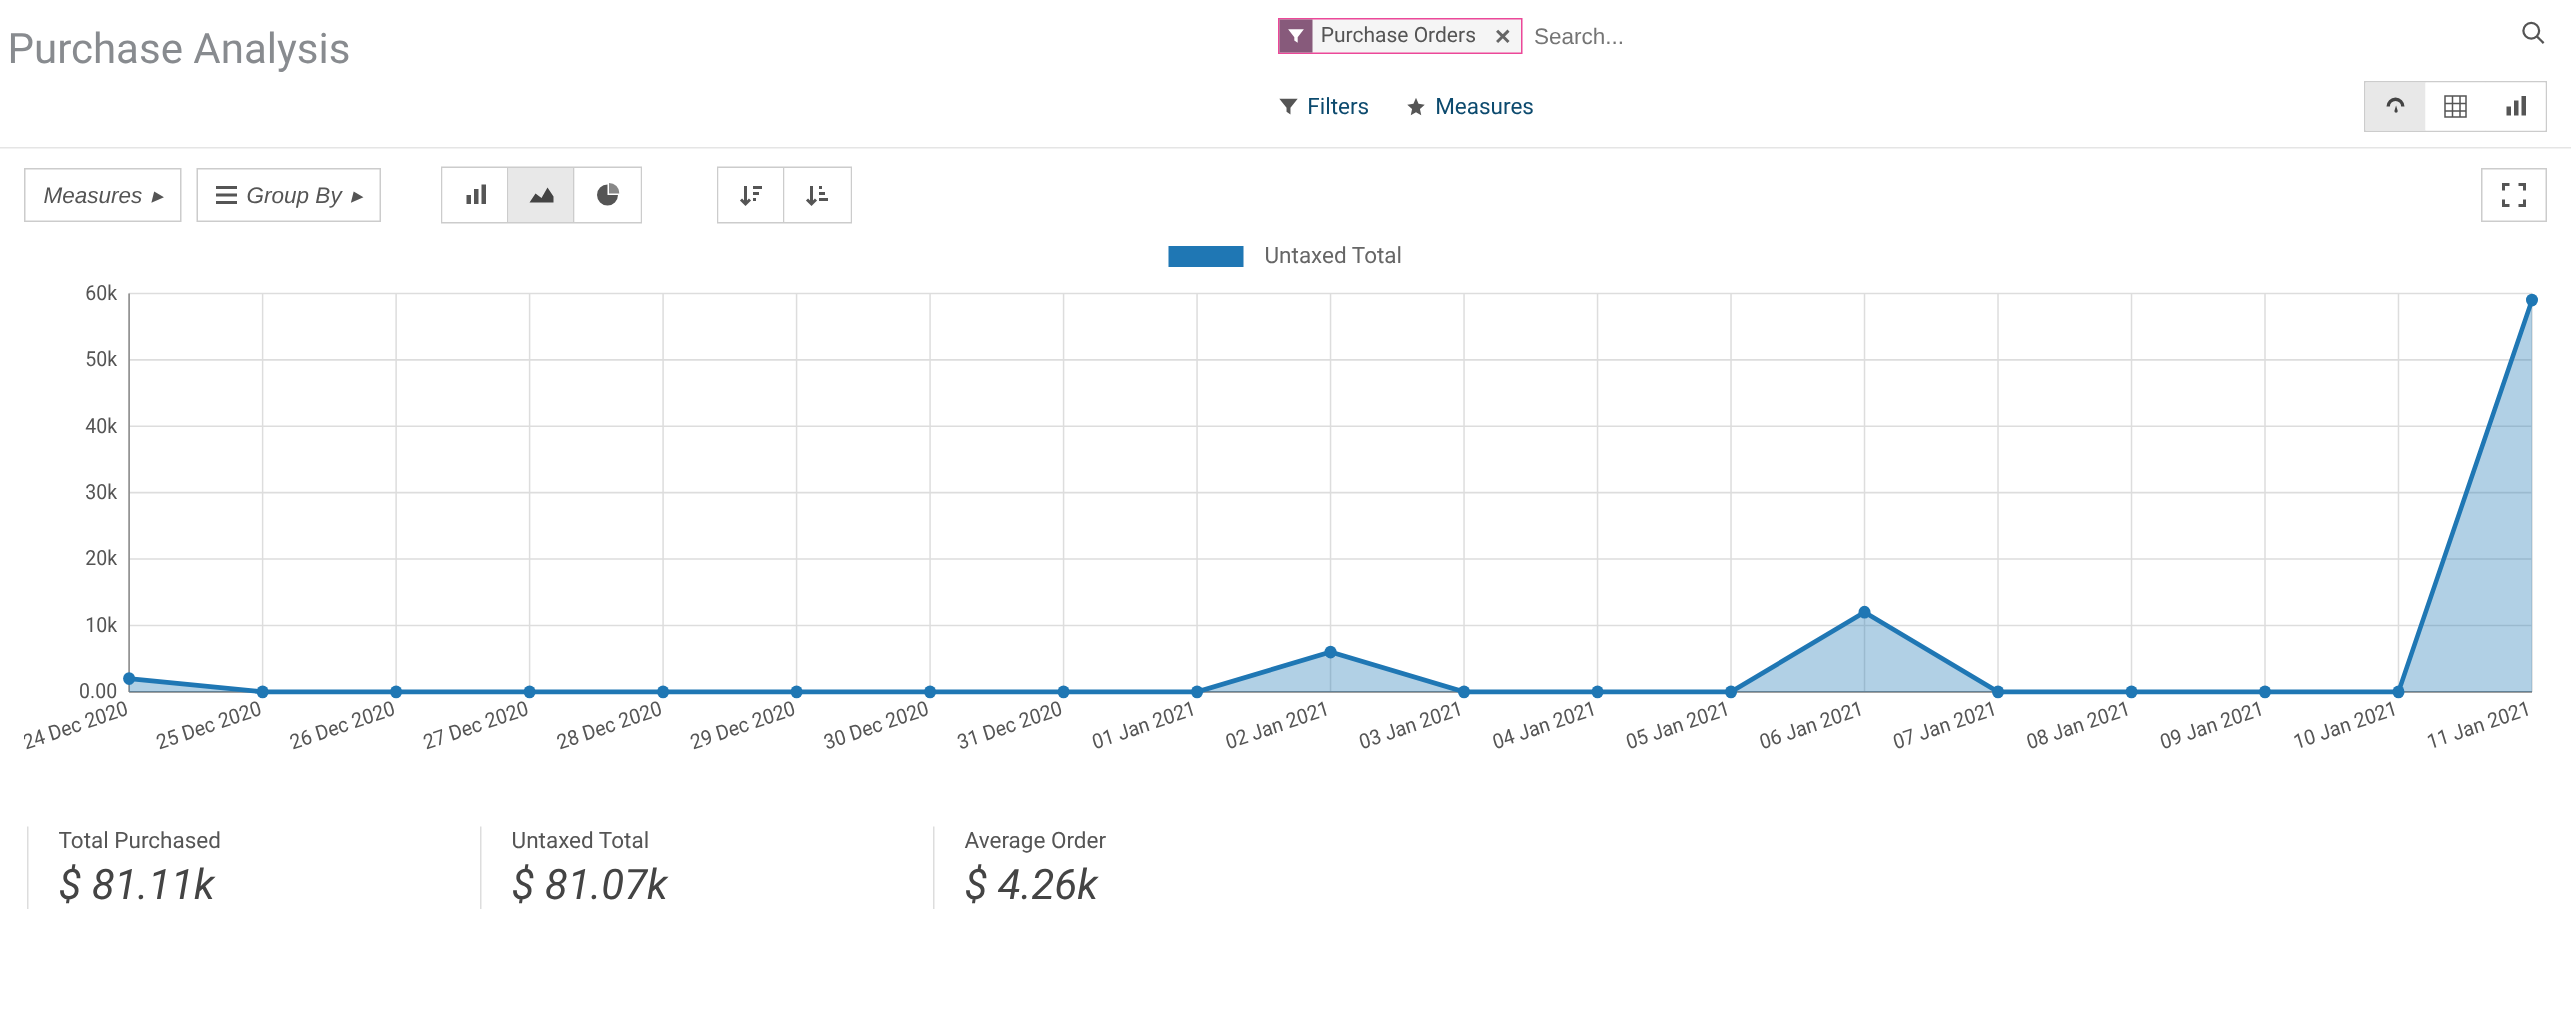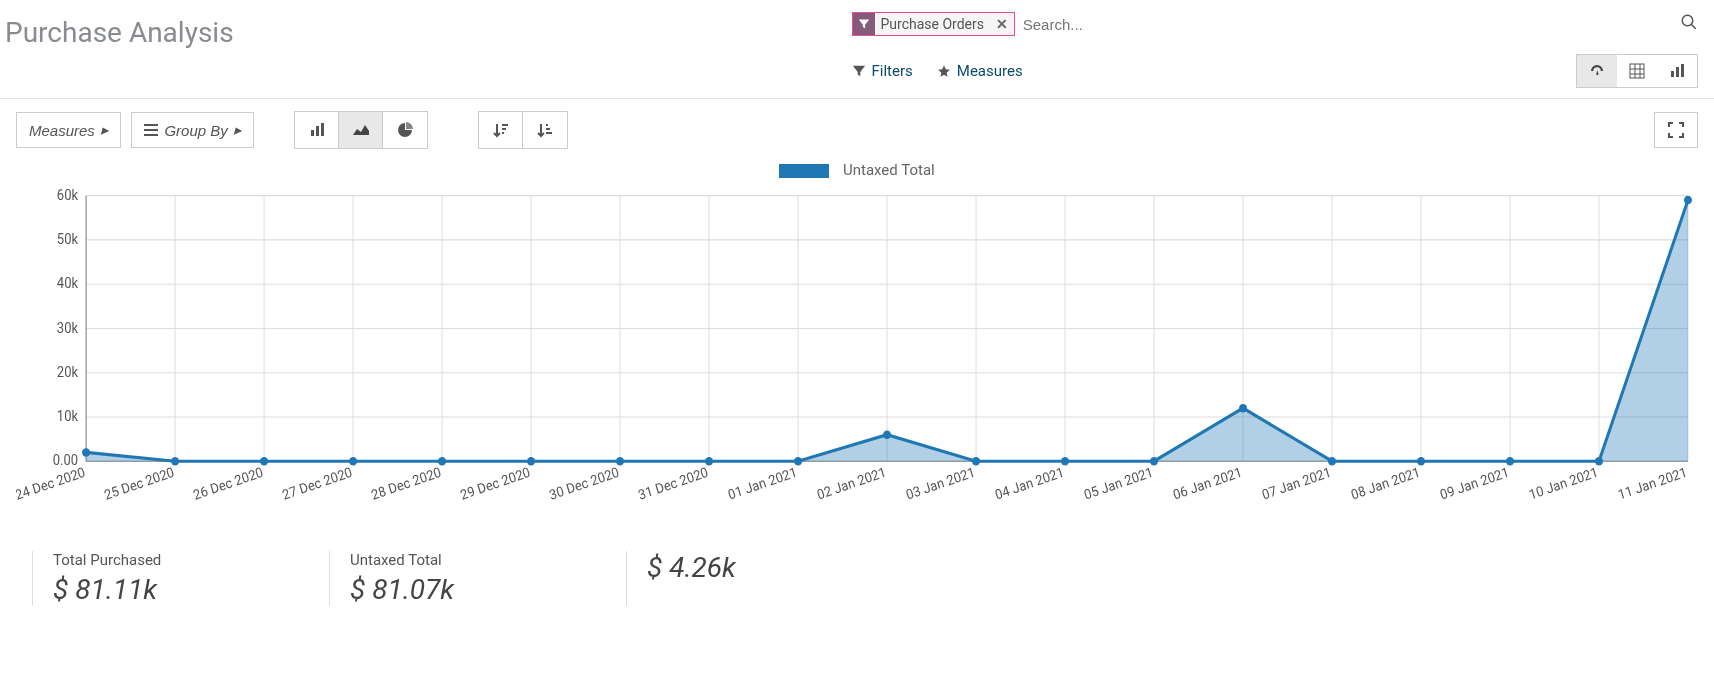--- a/index.html
+++ b/index.html
@@ -147,21 +147,21 @@
 svg.chart { display: block; width: 100%; height: 340px; }
 .axis-text { font-size: 13px; fill: #555; }
 .grid line { stroke: #ddd; stroke-width: 1; }
 .axis-line { stroke: #888; stroke-width: 1; }
 .series-line { fill: none; stroke: #1f77b4; stroke-width: 3; }
 .series-area { fill: rgba(31,119,180,0.35); }
 .series-dot { fill: #1f77b4; }
 
 .stats {
   display: flex;
-  padding: 14px 32px;
+  padding: 14px 18px;
   gap: 0;
 }
 .stat {
   border-left: 1px solid #ddd;
   padding: 0 20px;
   flex: 0 0 18%;
 }
 .stat:first-child { flex: 0 0 18%; }
 .stat-label { font-size: 15px; color: #555; margin-bottom: 4px; }
 .stat-value { font-size: 28px; color: #444; font-style: italic; }
@@ -384,15 +384,16 @@
 <div class="stats">
   <div class="stat">
     <div class="stat-label">Total Purchased</div>
     <div class="stat-value">$ 81.11k</div>
   </div>
   <div class="stat">
     <div class="stat-label">Untaxed Total</div>
     <div class="stat-value">$ 81.07k</div>
   </div>
   <div class="stat">
+    <div class="stat-label">Average Order</div>
     <div class="stat-value">$ 4.26k</div>
   </div>
 </div>
 
 </body></html>

